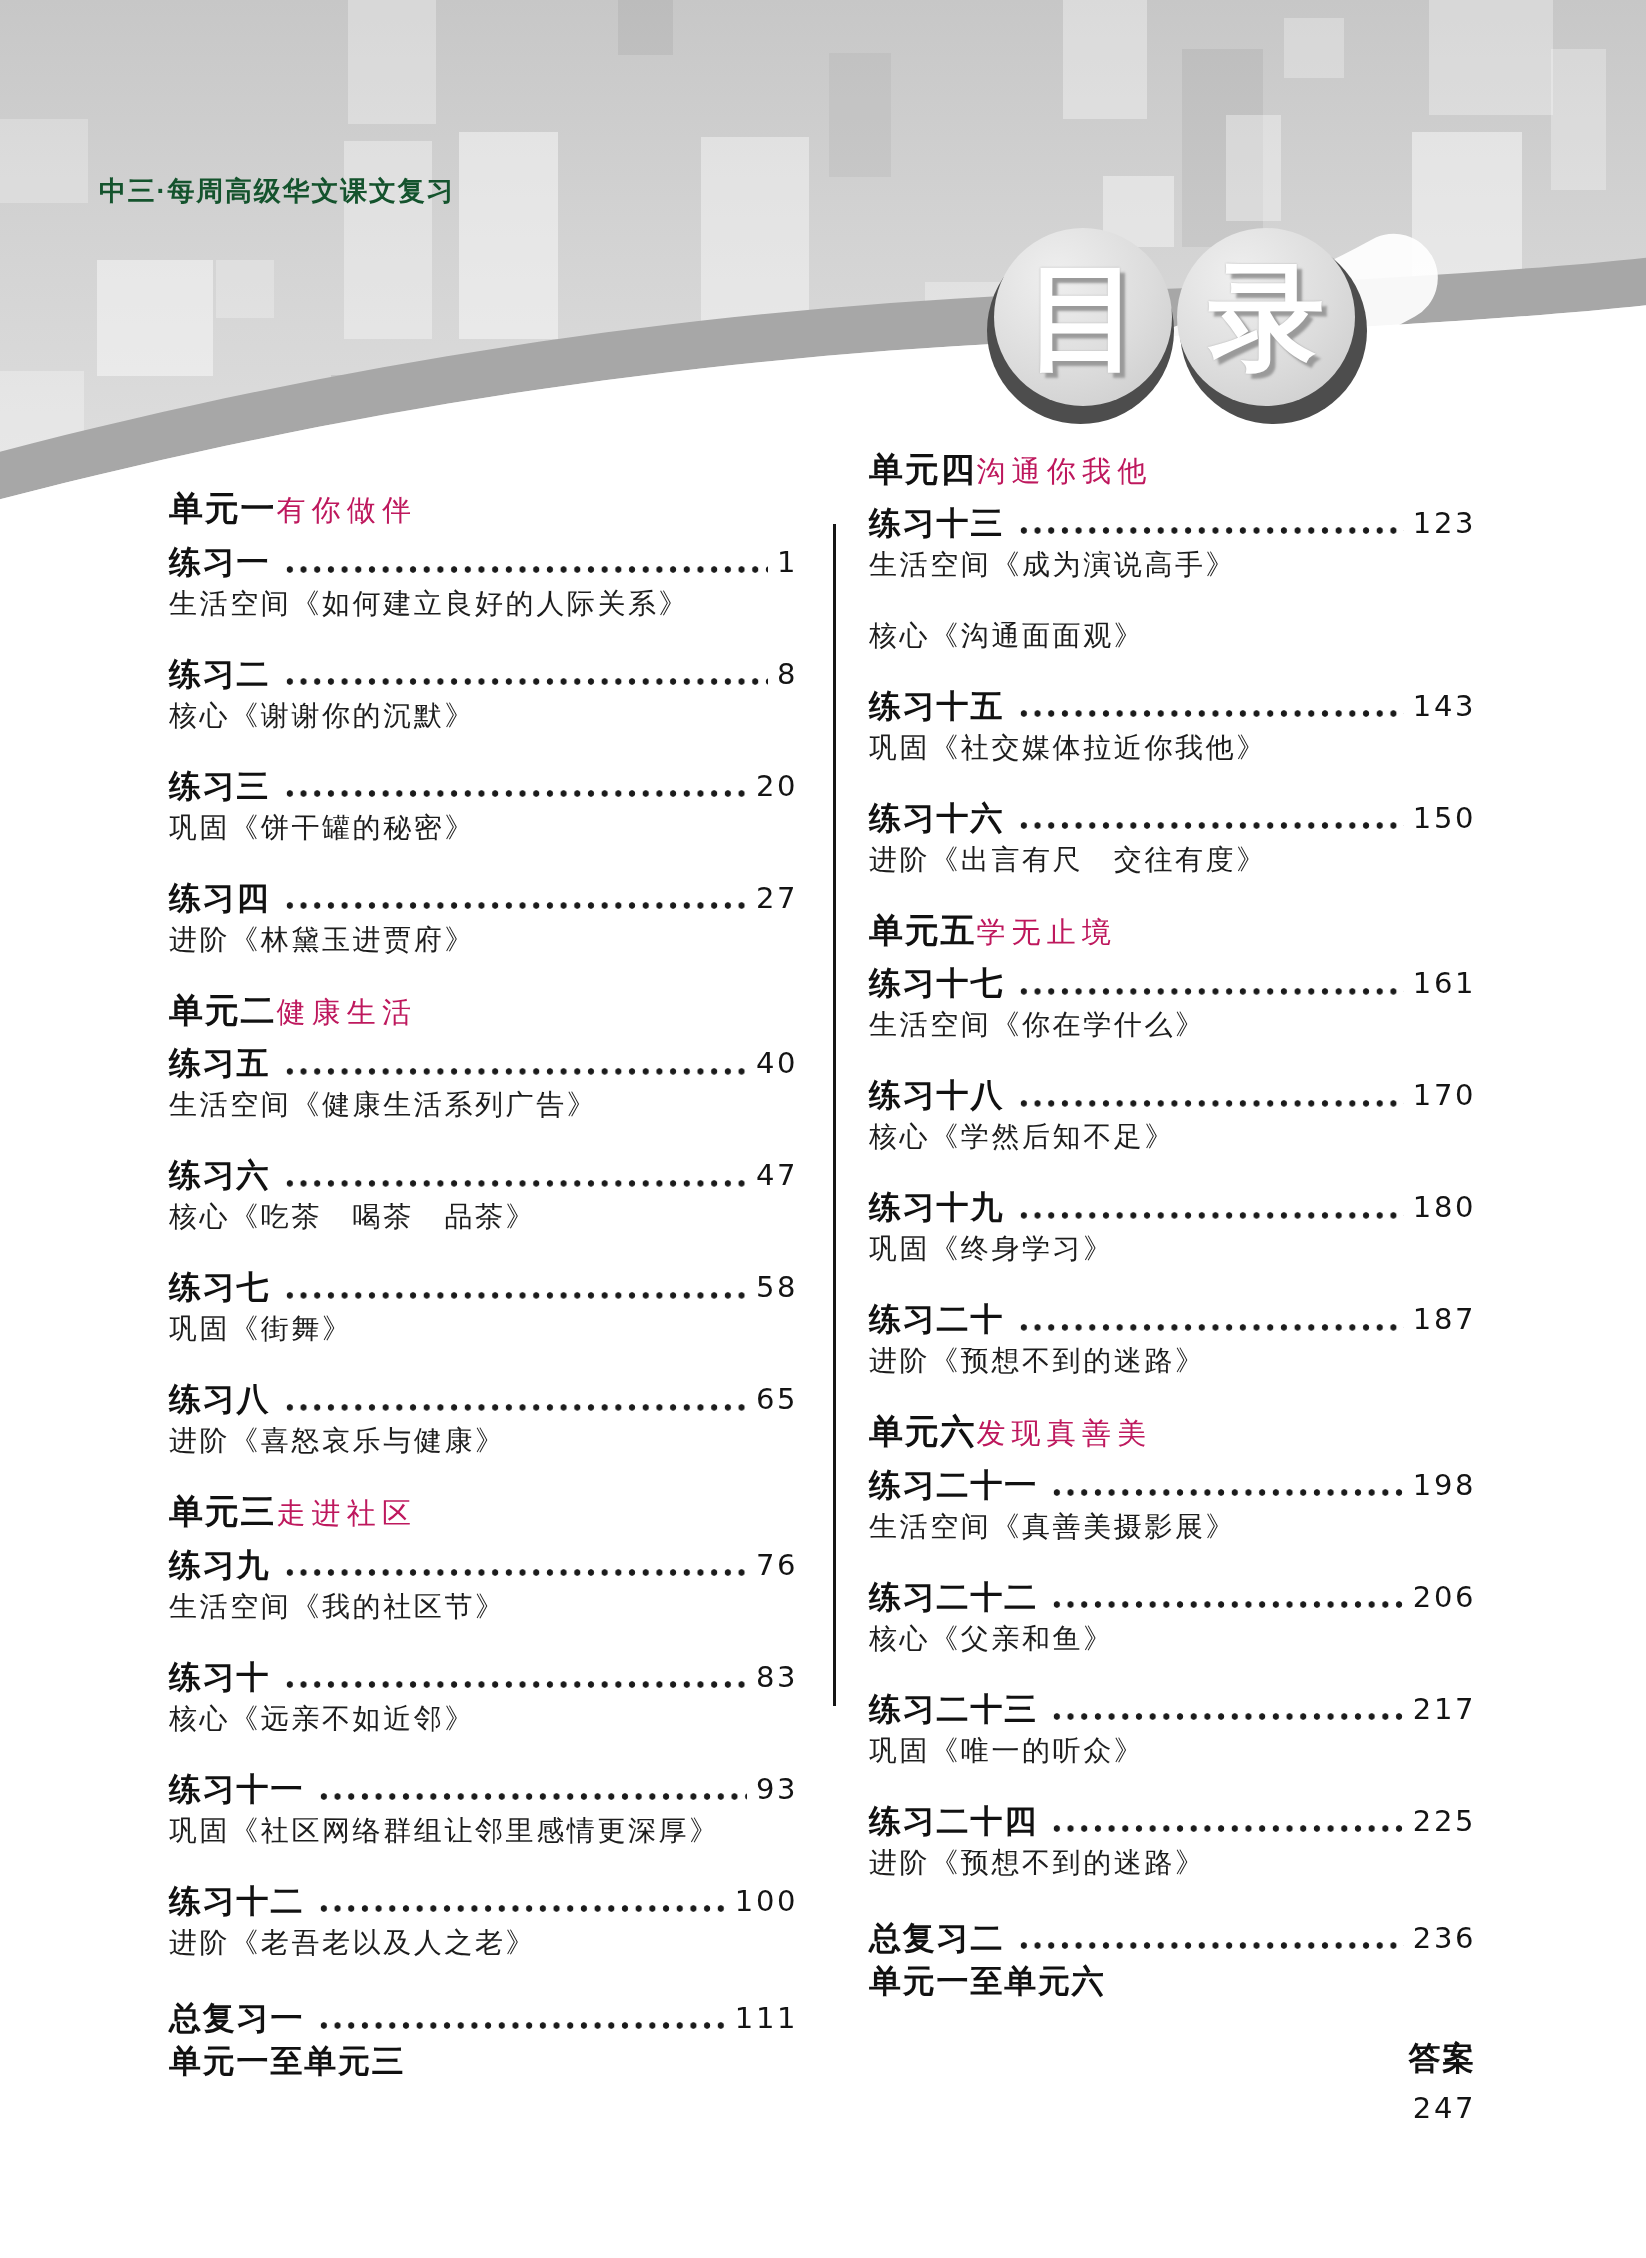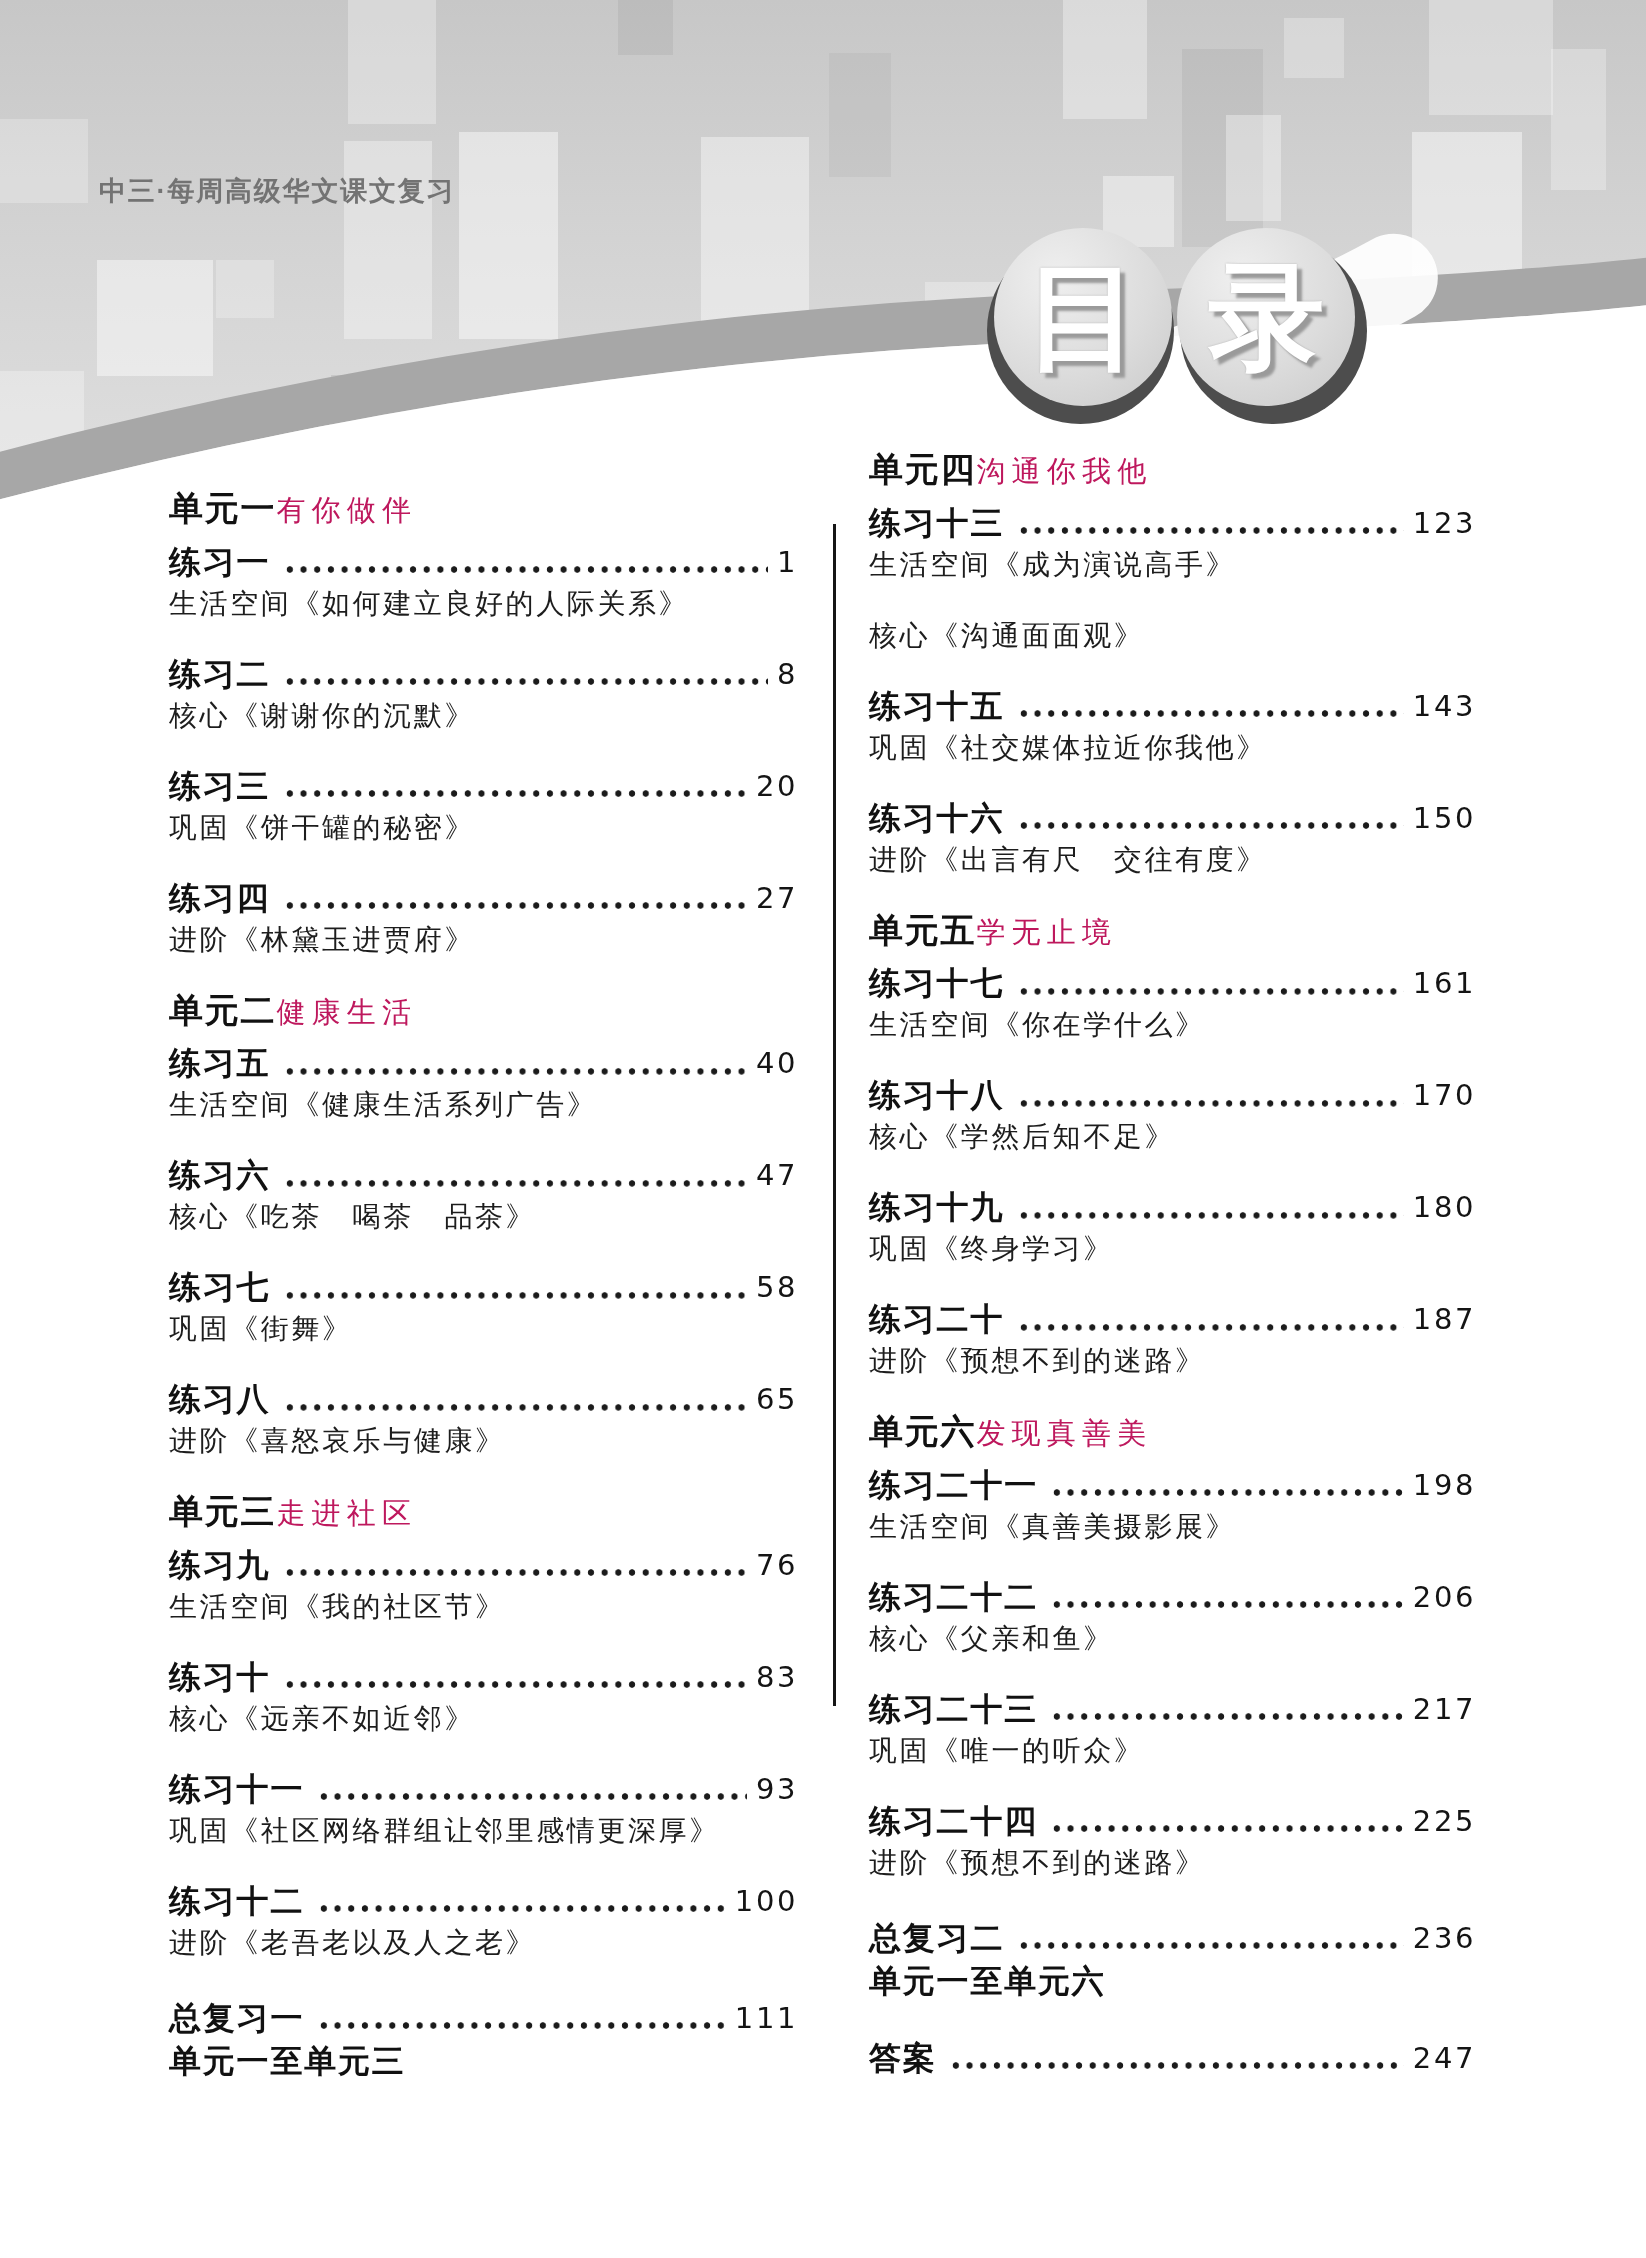--- a/index.html
+++ b/index.html
@@ -10,21 +10,21 @@
   }
   
   .header{
     position:absolute;top:0;left:0;width:1646px;height:794px;overflow:hidden;z-index:1;
     background:linear-gradient(180deg,#c7c7c7 0%,#d3d3d3 30%,#dedede 60%,#e7e7e7 100%);
   }
   .t{position:absolute;display:block;}
   .curve-svg{position:absolute;top:0;left:0;}
   .page-title{
     position:absolute;top:173px;left:99px;z-index:6;
-    font-size:27px;font-weight:bold;letter-spacing:1.8px;color:#737373;
+    font-size:27px;font-weight:bold;letter-spacing:1.8px;color:#14532d;
     font-family:"Liberation Sans","DejaVu Sans",sans-serif;white-space:nowrap;
   }
   .badge{position:absolute;z-index:7;width:191px;height:191px;}
   .badge-ml{left:990px;top:228px;}
   .badge-lu{left:1173px;top:228px;}
   .badge .ring{position:absolute;width:187px;height:187px;border-radius:50%;background:#4d4d4d;}
   .badge-ml .ring{left:-3.5px;top:8.8px;}
   .badge-lu .ring{left:7px;top:8.8px;}
   .badge .face{
     position:absolute;width:178px;height:178px;border-radius:50%;left:4.4px;top:0;
@@ -68,21 +68,21 @@
   }
   .sub{
     font-size:28px;letter-spacing:2.6px;line-height:41px;color:#1d1d1d;white-space:nowrap;
     font-family:Liberation Sans, sans-serif;
   }
   .final{margin-top:35px;}
   .note{
     font-size:32px;font-weight:bold;letter-spacing:1.8px;line-height:44px;
     font-family:"Liberation Serif","DejaVu Serif",serif;
   }
-  .answers-row{margin-top:35px;}
+  .answers-row{margin-top:35px;flex-direction:column;}
 </style>
 </head>
 <body>
 
 <div class="header">
 
   <i class="t" style="left:348px;top:0;width:88px;height:124px;background:rgba(255,255,255,.30)"></i>
   <i class="t" style="left:618px;top:0;width:55px;height:55px;background:rgba(0,0,0,.05)"></i>
   <i class="t" style="left:1063px;top:0;width:84px;height:119px;background:rgba(255,255,255,.35)"></i>
   <i class="t" style="left:1284px;top:17.6px;width:60px;height:60px;background:rgba(255,255,255,.28)"></i>

